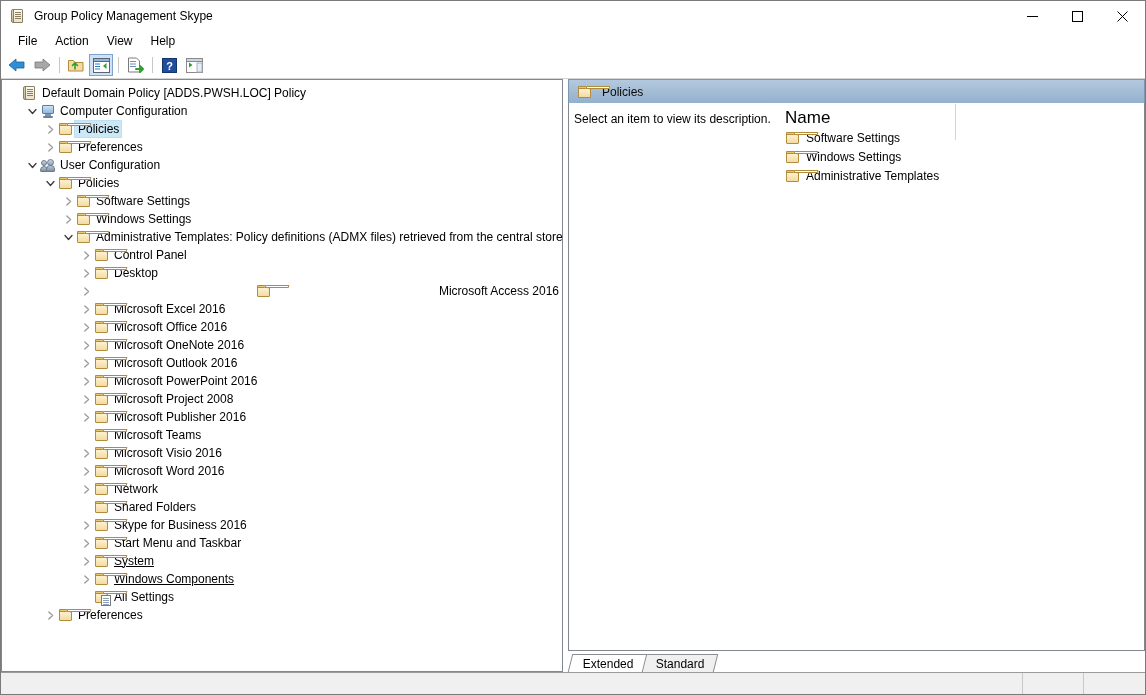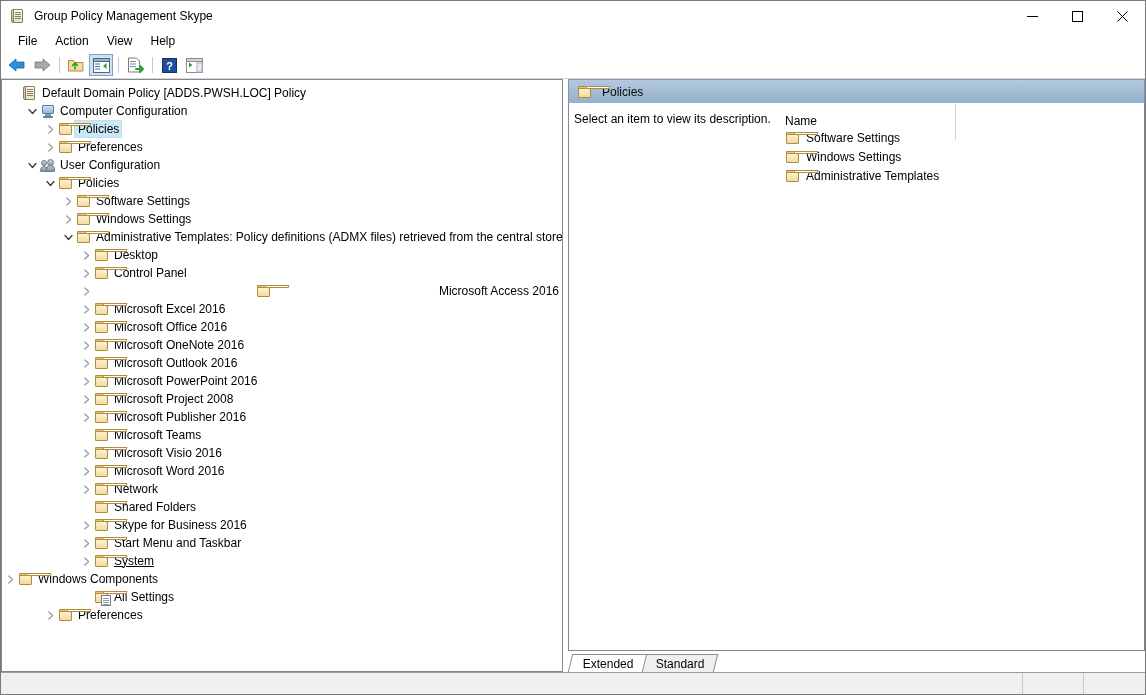--- a/index.html
+++ b/index.html
@@ -290,24 +290,24 @@
   }
   .rp-list {
     flex: 1 1 auto;
     min-width: 0;
     padding-top: 5px;
     position: relative;
   }
   .col-head {
     height: 20px;
     display: flex;
-    align-items: flex-end;
+    align-items: flex-start;
     position: relative;
     padding-left: 6px;
-    font-size: 12px;
+    font-size: 17px;
   }
   .col-divider {
     position: absolute;
     left: 176px; top: 1px;
     width: 1px; height: 36px;
     background: #d3d3d3;
   }
   .litem {
     height: 19px;
     display: flex;
@@ -572,33 +572,33 @@
           </div>
           <div class="tnode" style="padding-left: 76px;">
             <span class="chev">
               <svg width="9" height="9" viewBox="0 0 9 9">
                 <path d="M2.8 1 L6.6 4.5 L2.8 8" fill="none" stroke="#9a9a9a" stroke-width="1.3" stroke-linecap="round" stroke-linejoin="round"></path>
               </svg>
             </span>
             <div class="ticon folder">
               <span class="tab"></span>
             </div>
+            <span class="tlabel">Control Panel</span>
+          </div>
+          <div class="tnode" style="padding-left: 76px;">
+            <span class="chev">
+              <svg width="9" height="9" viewBox="0 0 9 9">
+                <path d="M2.8 1 L6.6 4.5 L2.8 8" fill="none" stroke="#9a9a9a" stroke-width="1.3" stroke-linecap="round" stroke-linejoin="round"></path>
+              </svg>
+            </span>
+            <div class="ticon folder">
+              <span class="tab"></span>
+            </div>
             <span class="tlabel">Desktop</span>
           </div>
-          <div class="tnode" style="padding-left: 76px;">
-            <span class="chev">
-              <svg width="9" height="9" viewBox="0 0 9 9">
-                <path d="M2.8 1 L6.6 4.5 L2.8 8" fill="none" stroke="#9a9a9a" stroke-width="1.3" stroke-linecap="round" stroke-linejoin="round"></path>
-              </svg>
-            </span>
-            <div class="ticon folder">
-              <span class="tab"></span>
-            </div>
-            <span class="tlabel">Control Panel</span>
-          </div>
           <div class="tnode" style="padding-left: 76px; justify-content: space-between;">
             <span class="chev">
               <svg width="9" height="9" viewBox="0 0 9 9">
                 <path d="M2.8 1 L6.6 4.5 L2.8 8" fill="none" stroke="#9a9a9a" stroke-width="1.3" stroke-linecap="round" stroke-linejoin="round"></path>
               </svg>
             </span>
             <div class="ticon folder">
               <span class="tab"></span>
             </div>
             <span class="tlabel">Microsoft Access 2016</span>
@@ -753,21 +753,21 @@
             <span class="chev">
               <svg width="9" height="9" viewBox="0 0 9 9">
                 <path d="M2.8 1 L6.6 4.5 L2.8 8" fill="none" stroke="#9a9a9a" stroke-width="1.3" stroke-linecap="round" stroke-linejoin="round"></path>
               </svg>
             </span>
             <div class="ticon folder">
               <span class="tab"></span>
             </div>
             <span class="tlabel">System</span>
           </div>
-          <div class="tnode" style="">
+          <div class="tnode" style="padding-left: 76px; text-decoration: underline;">
             <span class="chev">
               <svg width="9" height="9" viewBox="0 0 9 9">
                 <path d="M2.8 1 L6.6 4.5 L2.8 8" fill="none" stroke="#9a9a9a" stroke-width="1.3" stroke-linecap="round" stroke-linejoin="round"></path>
               </svg>
             </span>
             <div class="ticon folder">
               <span class="tab"></span>
             </div>
             <span class="tlabel">Windows Components</span>
           </div>

